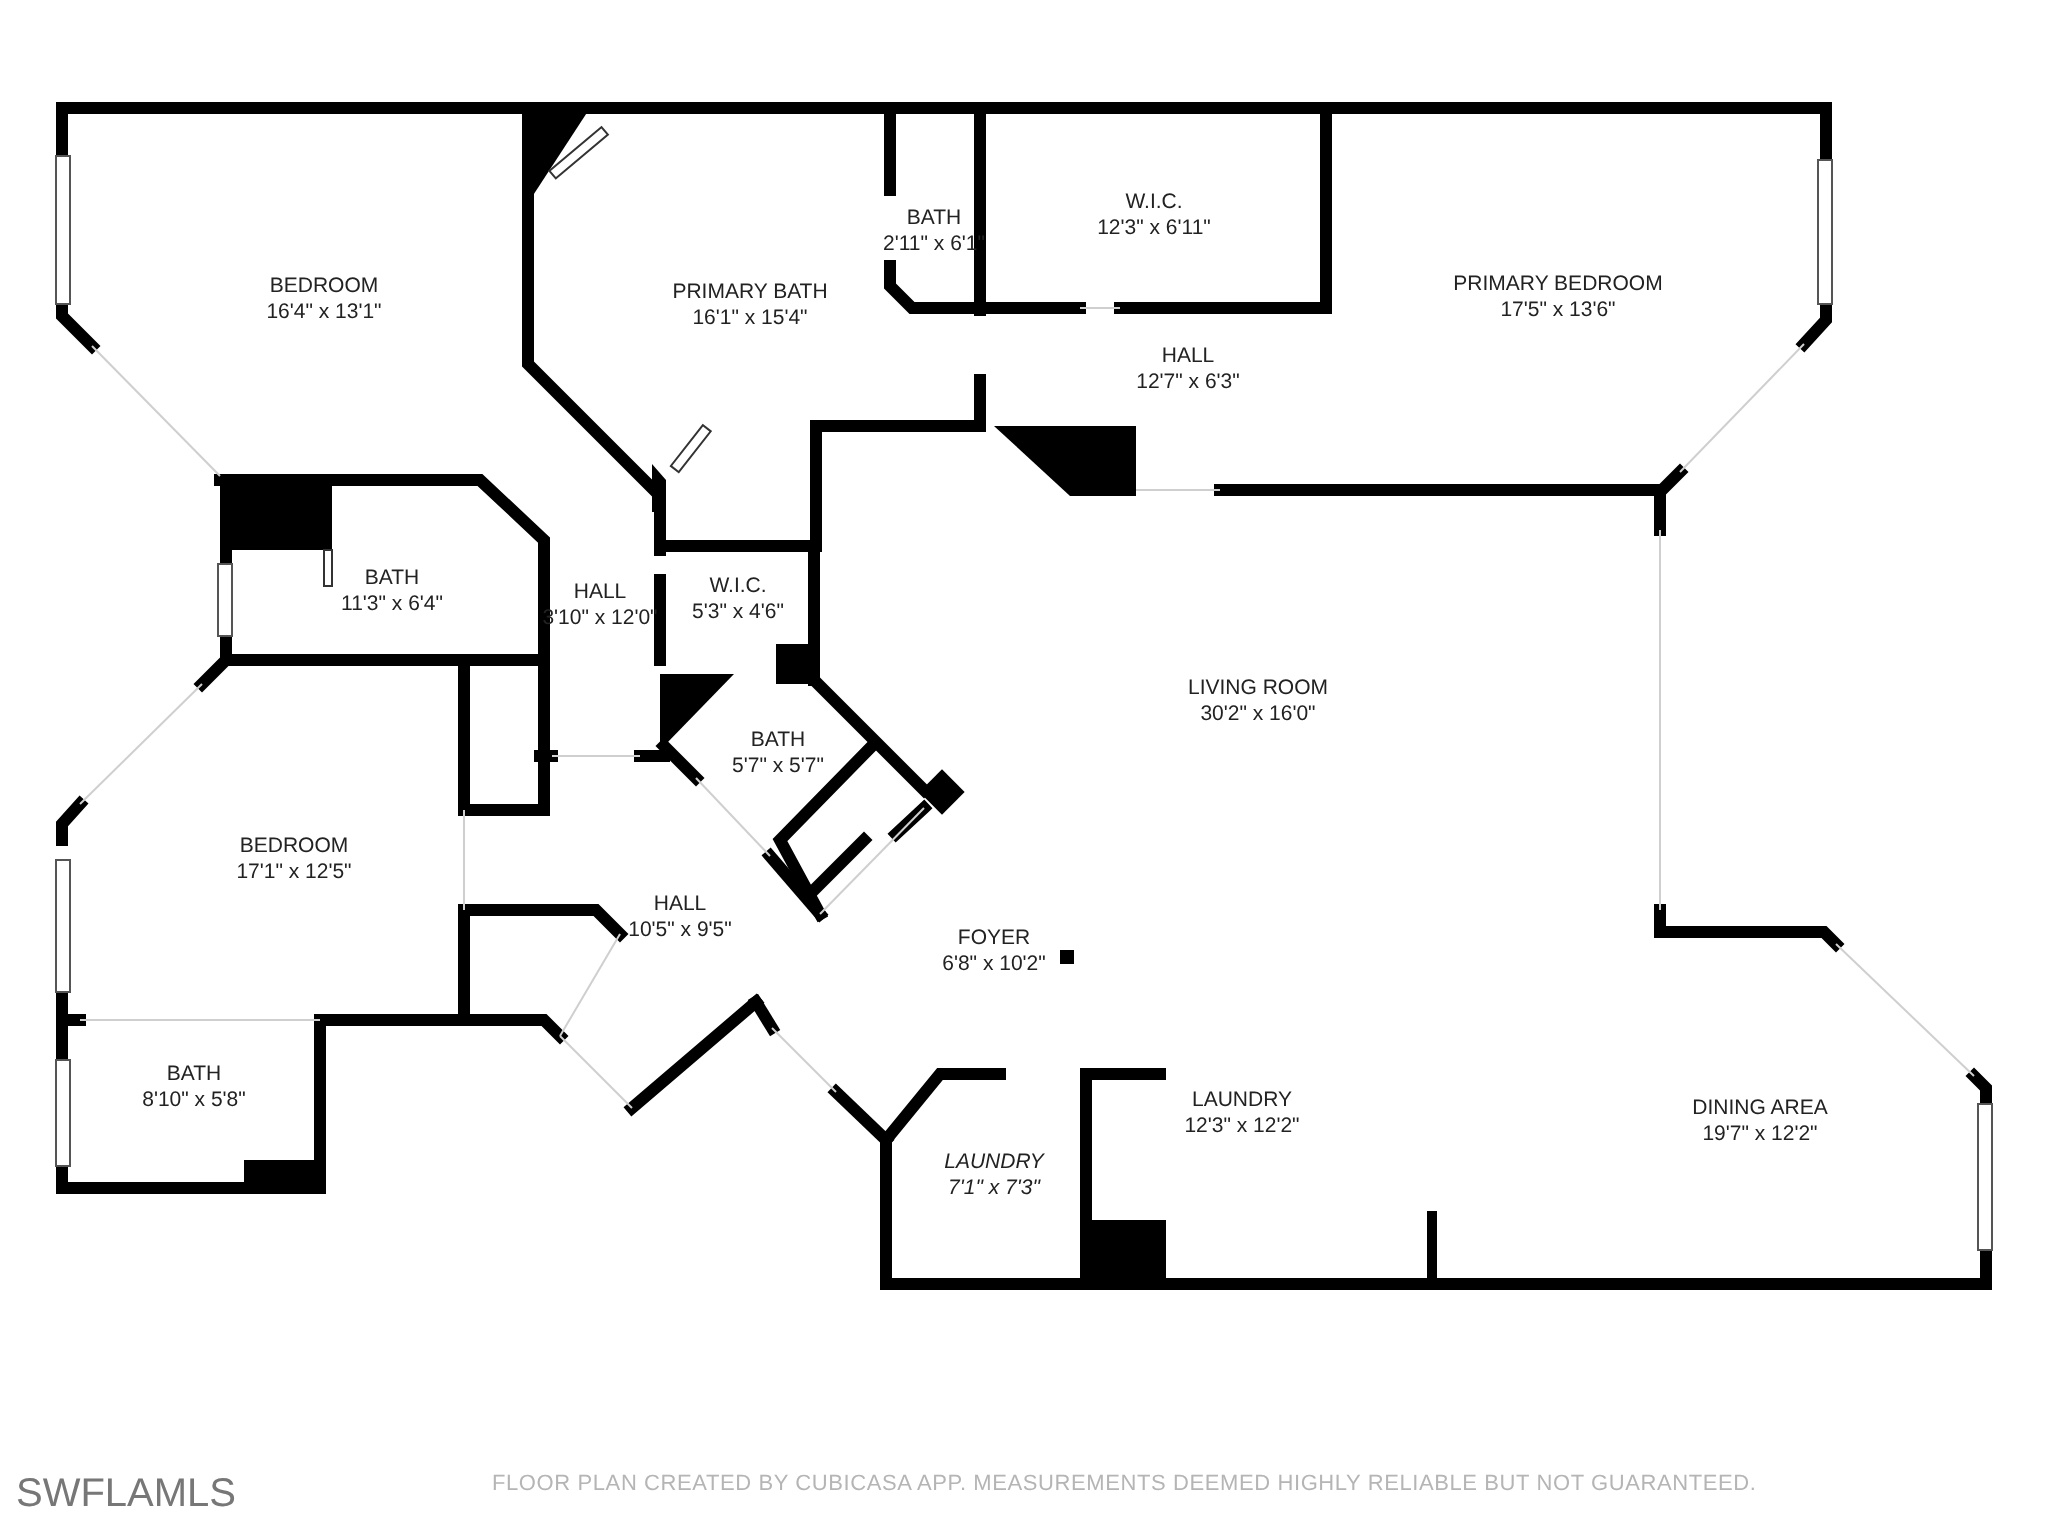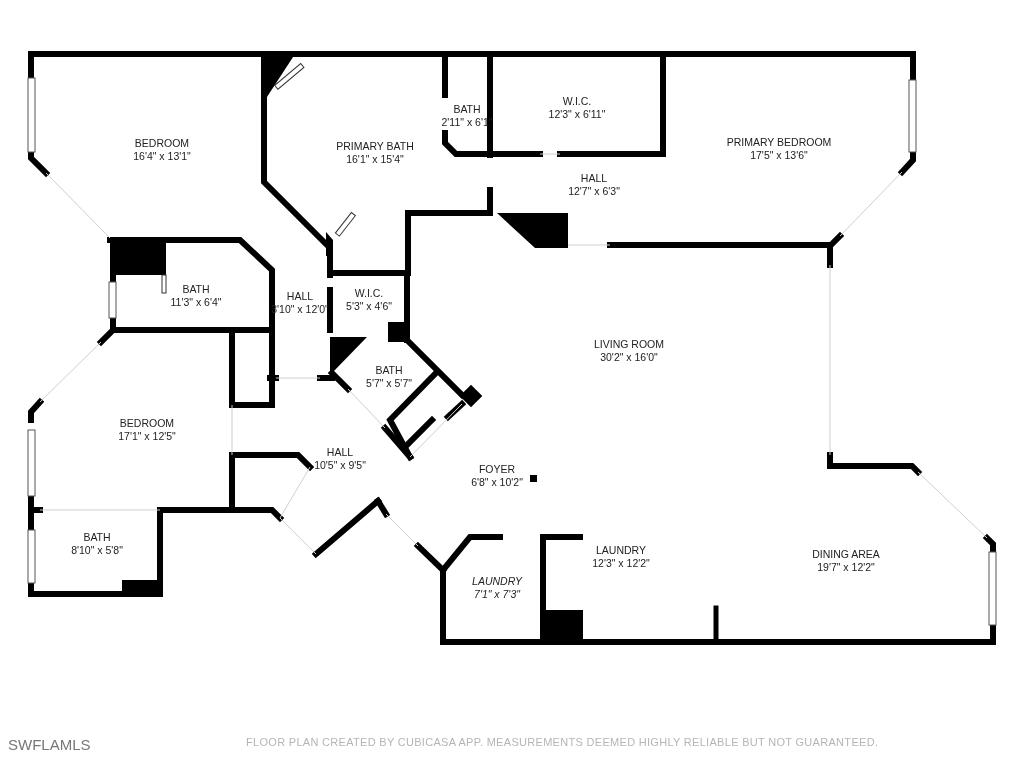--- a/index.html
+++ b/index.html
@@ -7,21 +7,21 @@
   #plan { position: absolute; left: 0; top: 0; width: 1024px; height: 768px; }
   .wall { stroke: #000; stroke-width: 6; fill: none; stroke-linecap: square; stroke-linejoin: miter; }
   .wall-thin { stroke: #000; stroke-width: 5; fill: none; stroke-linecap: square; }
   .solid { fill: #000; stroke: none; }
   .window { fill: #fff; stroke: #555; stroke-width: 1; }
   .opening { stroke: #cfcfcf; stroke-width: 1; fill: none; }
   .door-leaf { fill: #fff; stroke: #333; stroke-width: 1; }
   .room-label { position: absolute; text-align: center; font-size: 10.5px; line-height: 13px; color: #222; white-space: nowrap; transform: translateX(-50%); }
   .room-label .name { display: block; }
   .room-label .dims { display: block; }
-  .footer-logo { position: absolute; left: 8px; top: 736px; font-size: 15px; color: #777; letter-spacing: 0px; }
+  .footer-logo { position: absolute; left: 8px; top: 736px; font-size: 20px; color: #777; letter-spacing: 0px; }
   .footer-note { position: absolute; left: 246px; top: 736px; font-size: 11px; color: #b5b5b5; letter-spacing: 0.3px; white-space: nowrap; }
 </style>
 </head>
 <body>
 
 <svg id="plan" viewBox="0 0 1024 768" xmlns="http://www.w3.org/2000/svg">
 
   <g>
     <path class="wall" d="M31 54 L913 54 L913 80"></path>
 
@@ -192,21 +192,21 @@
       <span class="dims">6'8" x 10'2"</span>
     </div>
   <div class="room-label" style="left:97px;top:531px;">
       <span class="name">BATH</span>
       <span class="dims">8'10" x 5'8"</span>
     </div>
   <div class="room-label" style="left:621px;top:544px;">
       <span class="name">LAUNDRY</span>
       <span class="dims">12'3" x 12'2"</span>
     </div>
-  <div class="room-label" style="left:846px;top:548px;">
+  <div class="room-label" style="left:880px;top:548px;">
       <span class="name">DINING AREA</span>
       <span class="dims">19'7" x 12'2"</span>
     </div>
   <div class="room-label" style="left:497px;top:575px;font-style:italic;">
       <span class="name">LAUNDRY</span>
       <span class="dims">7'1" x 7'3"</span>
     </div>
 </div>
 
 <div class="footer-logo">SWFLAMLS</div>

